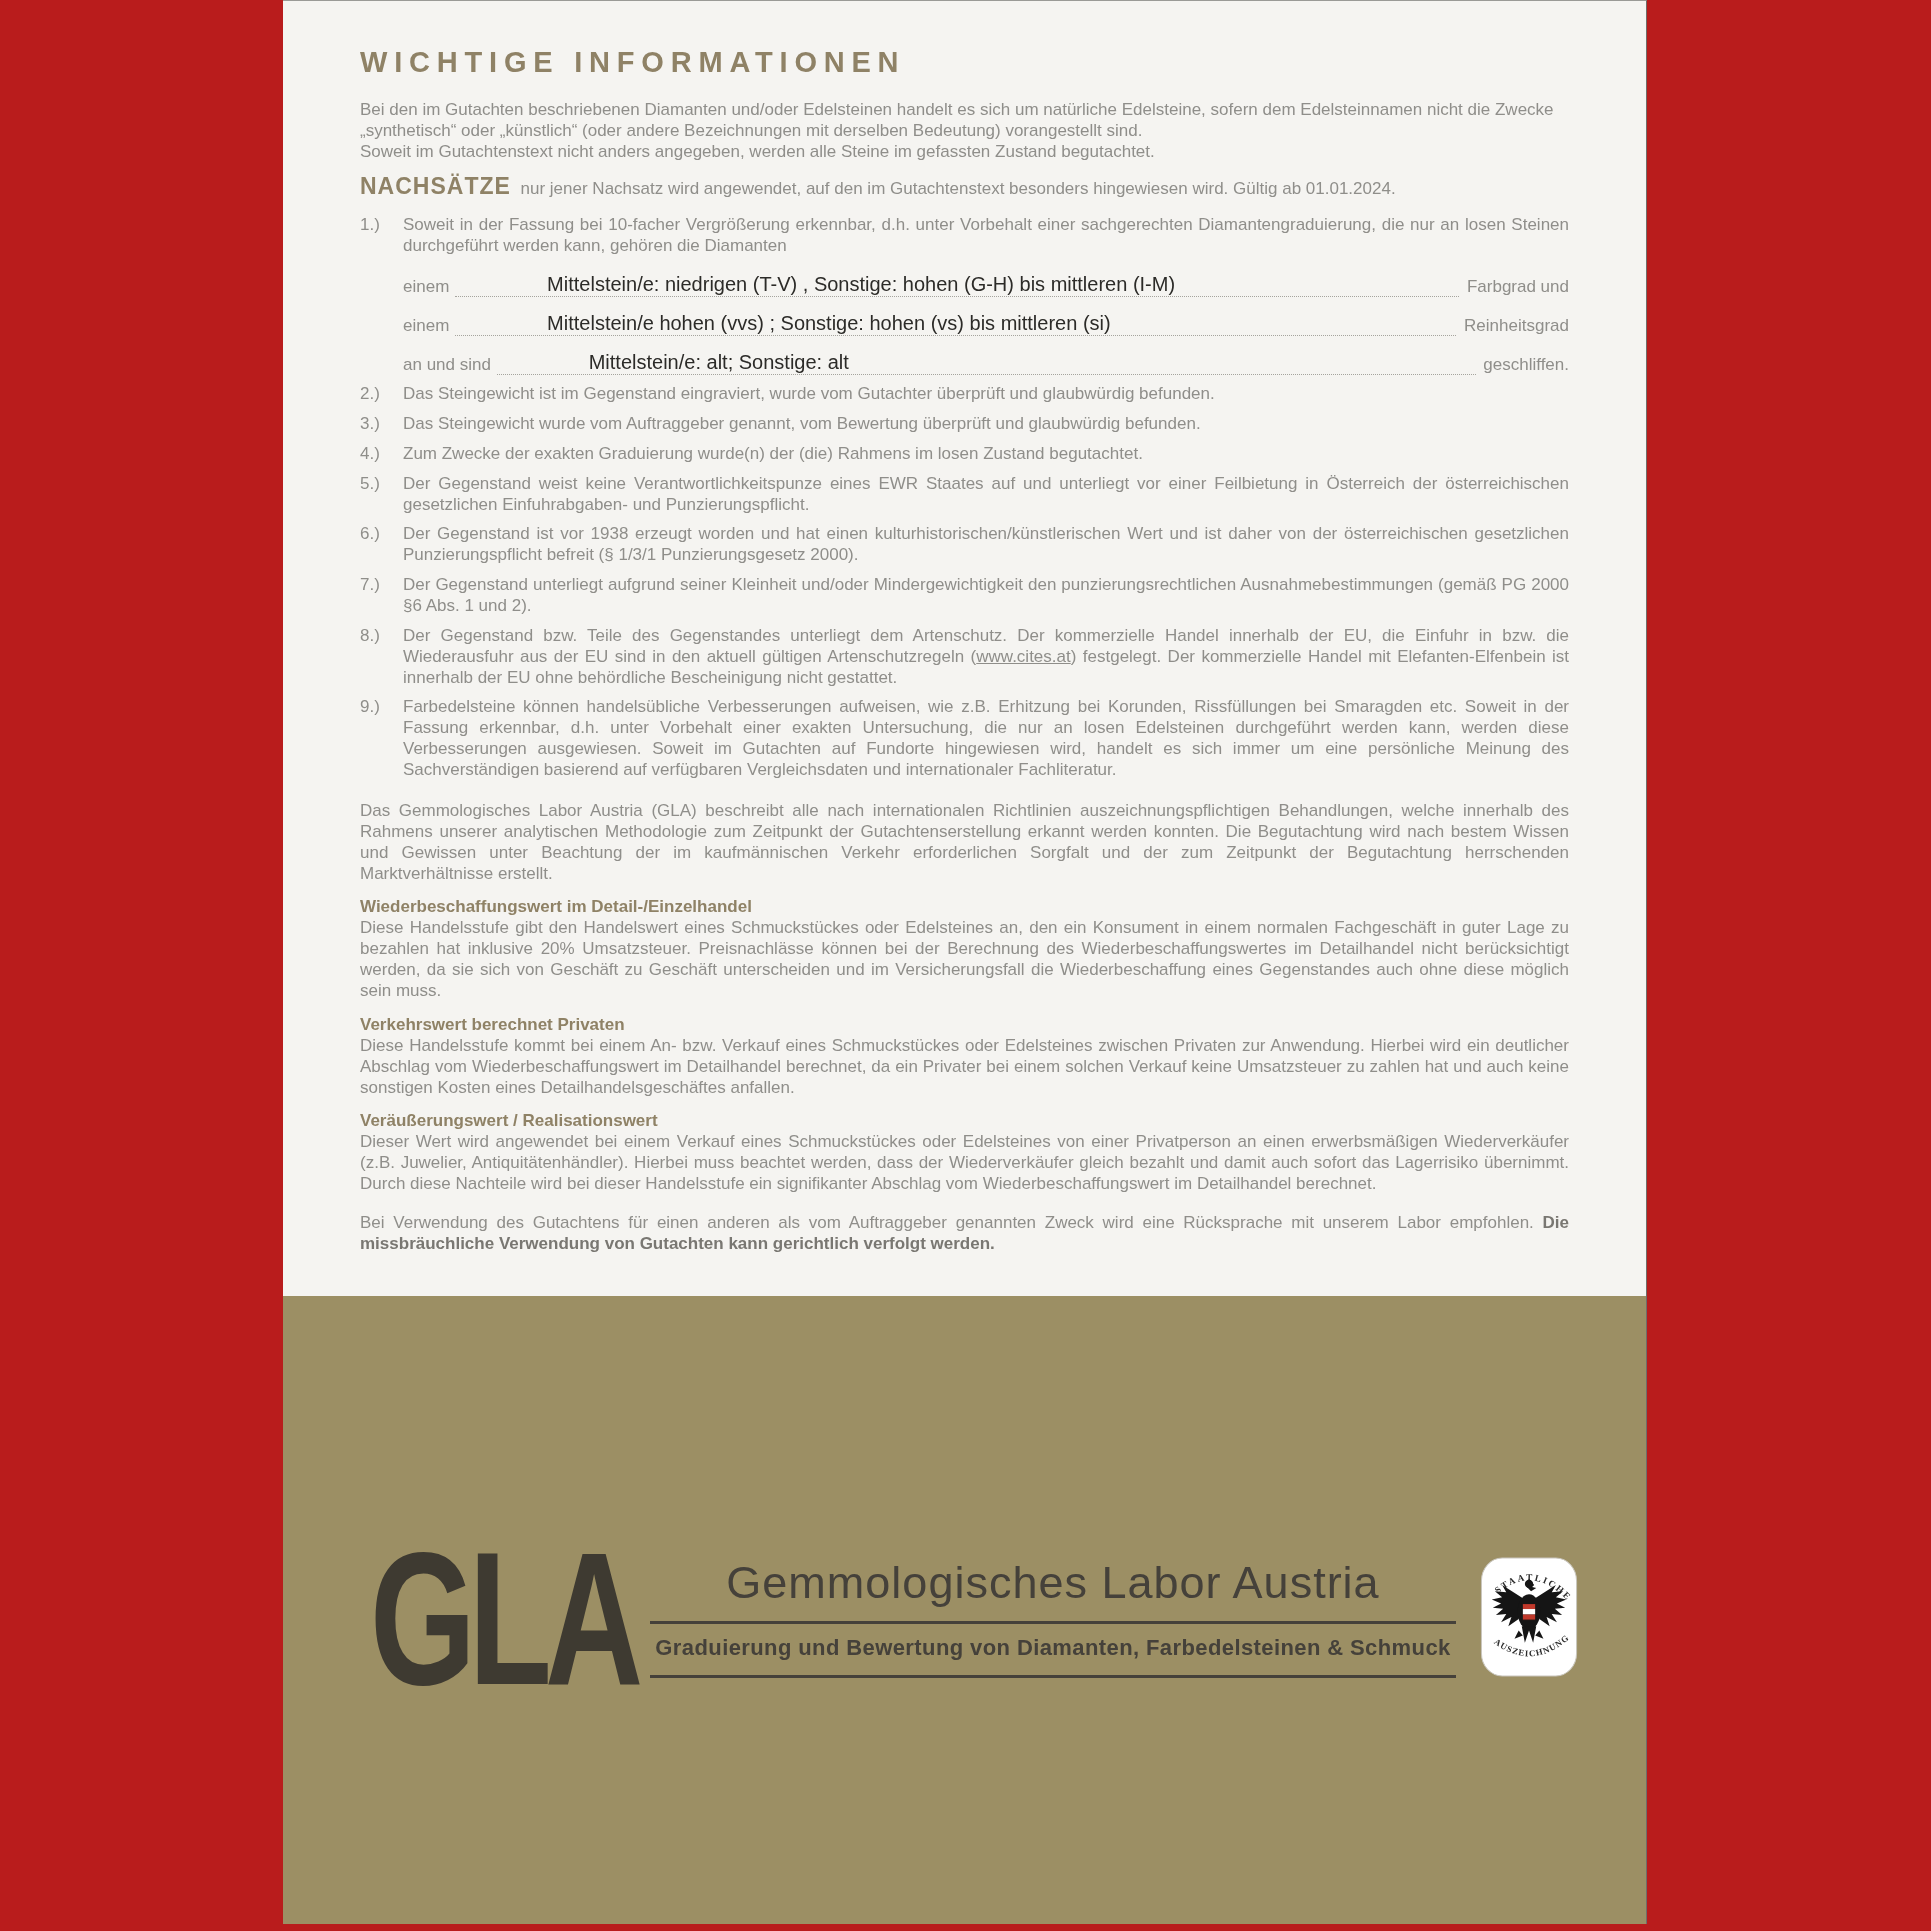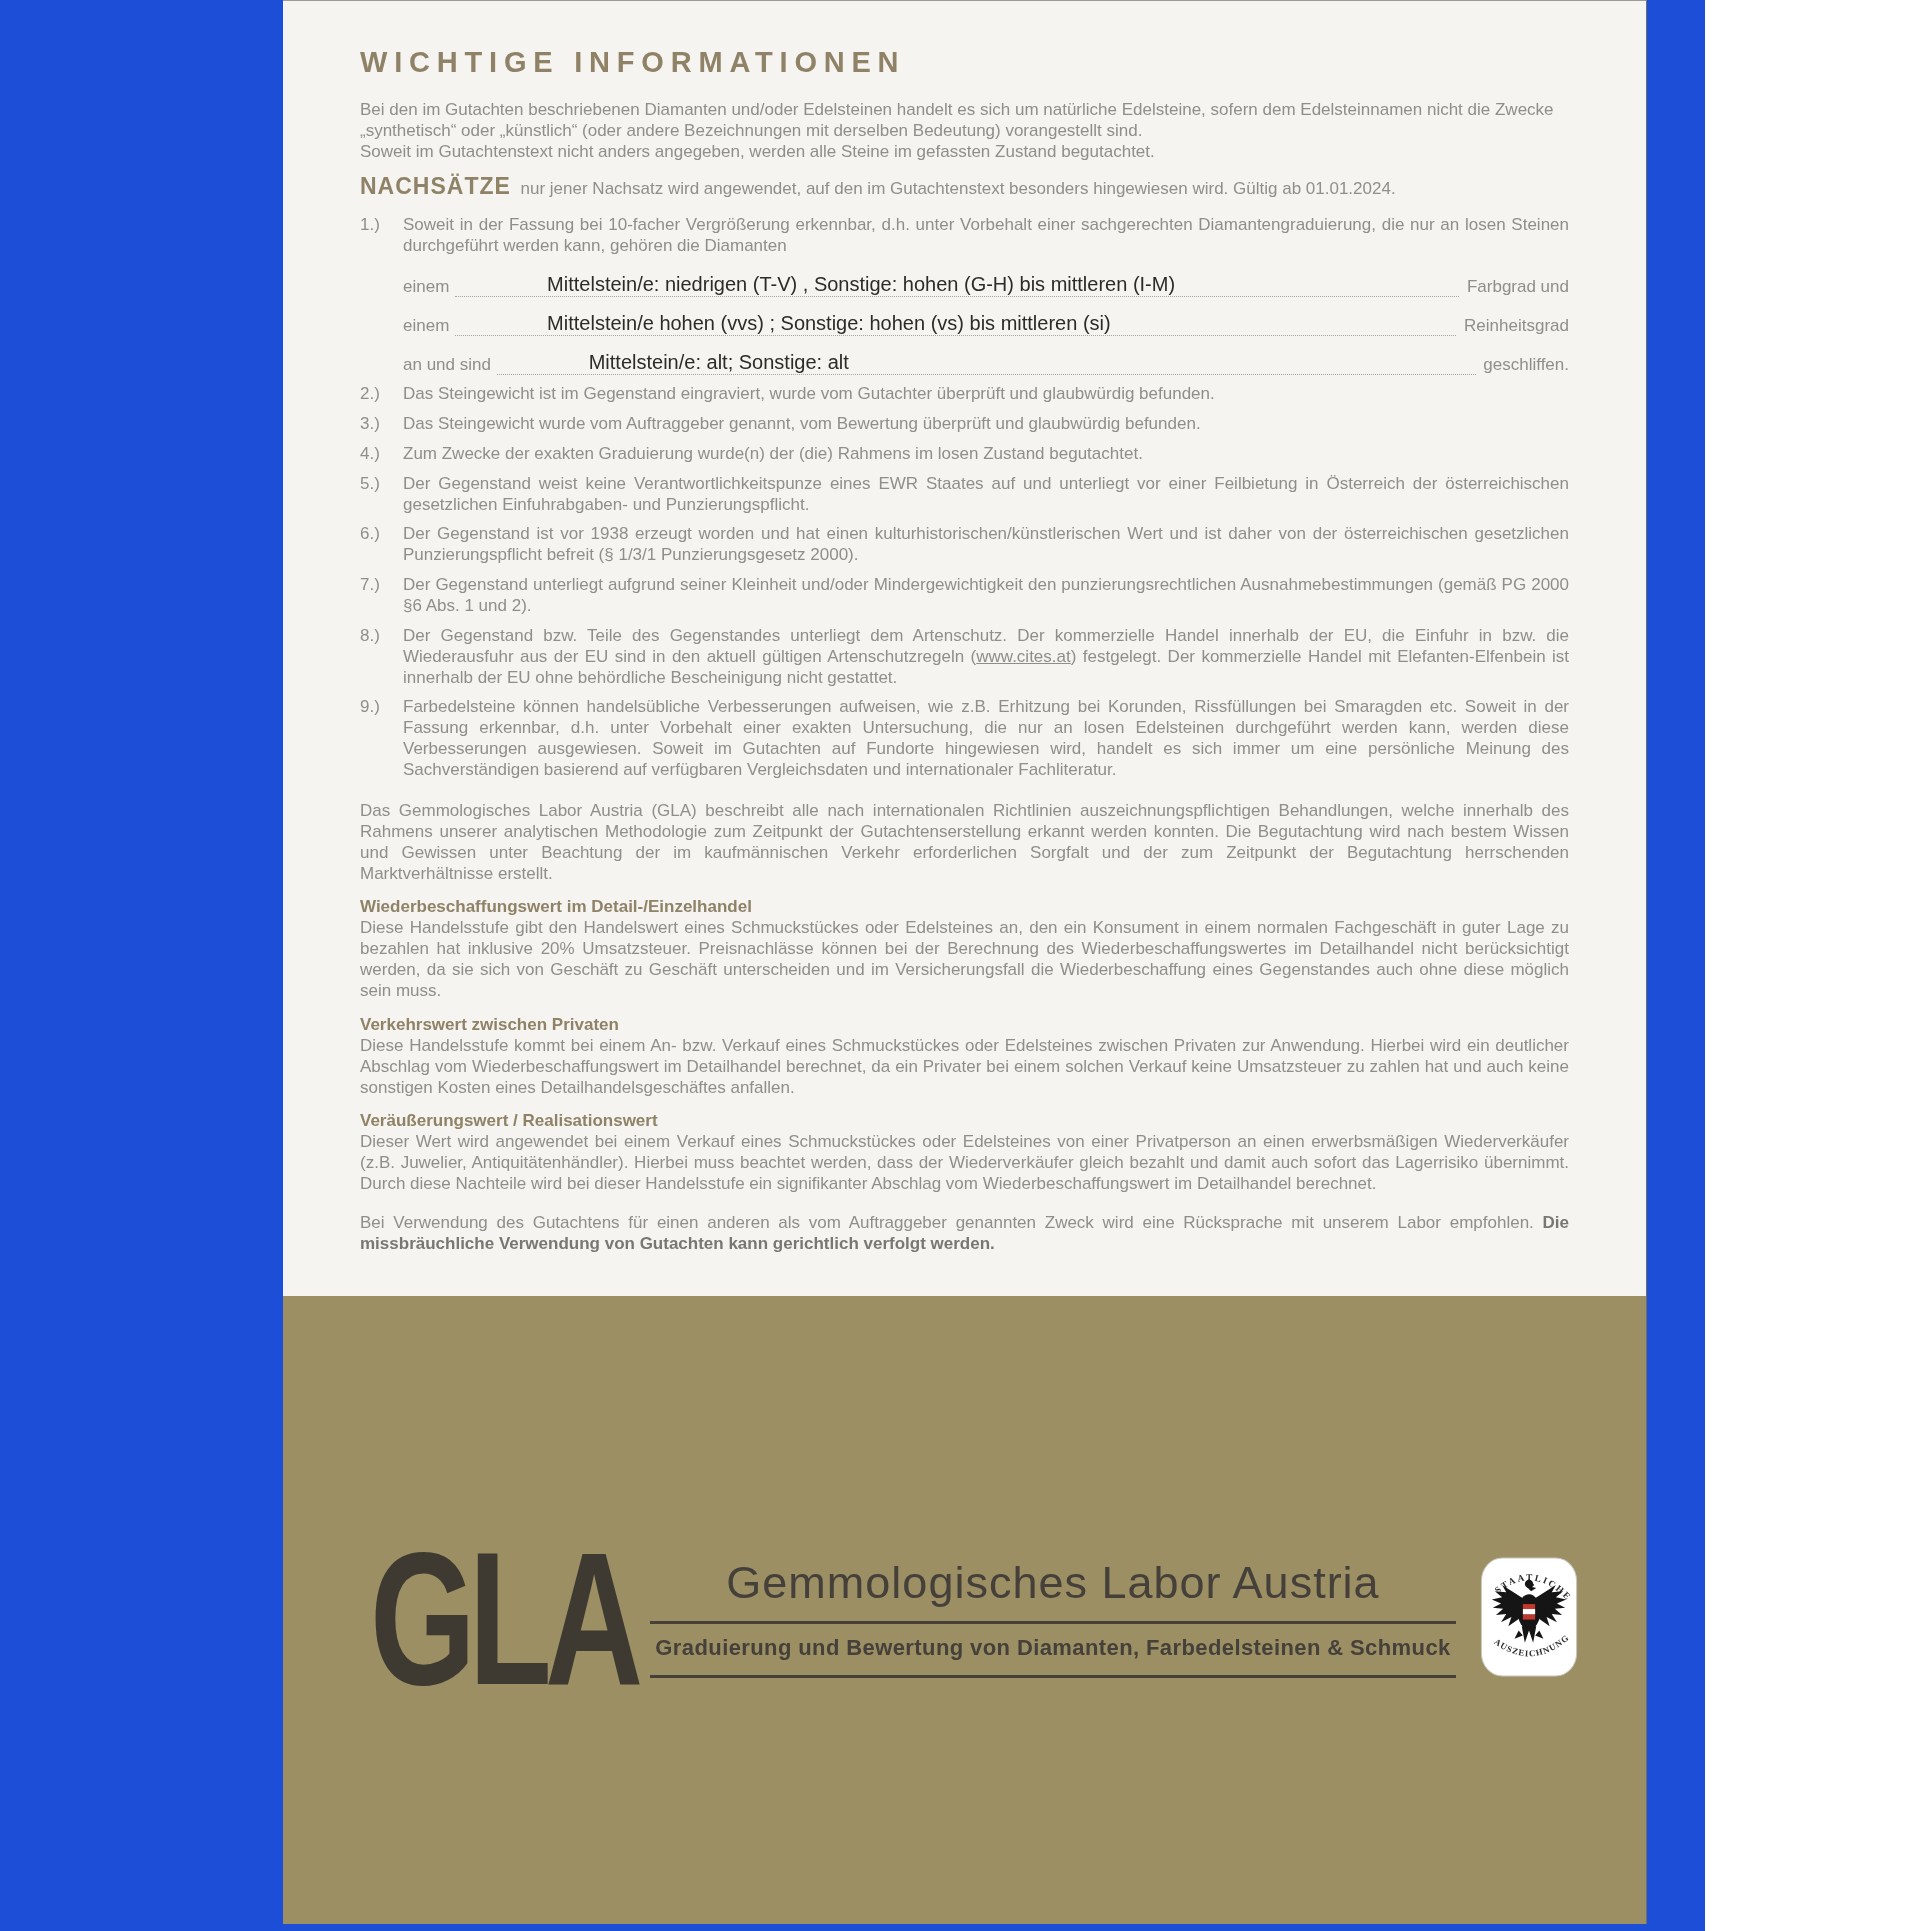--- a/index.html
+++ b/index.html
@@ -1,16 +1,16 @@
 <!DOCTYPE html>
 <html lang="de"><head>
 <meta charset="utf-8">
 <style>
   html,body{margin:0;padding:0;background:#ffffff;}
-  .canvas{position:relative;width:1705px;height:1931px;background:#1d4ed8;overflow:hidden;
+  .canvas{position:relative;width:1931px;height:1931px;background:#b91c1c;overflow:hidden;
           font-family:"Liberation Sans", sans-serif;}
   .page{position:absolute;left:283px;top:0;width:1364px;height:1924px;background:#f5f4f1;
         border-top:1.9px solid #9a9a96;border-right:1.9px solid #6e6e6a;box-sizing:border-box;
         display:flex;flex-direction:column;}
   .white-area{flex:0 0 auto;min-height:1295px;padding:0 77px 0 77px;box-sizing:border-box;
               color:#8f8e8a;font-size:17px;line-height:21px;}
   .band{flex:1 1 auto;background:#9c8f64;position:relative;}
 
   .doc-title{margin-top:46px;font-size:29px;line-height:31px;font-weight:bold;
              letter-spacing:6.8px;color:#8f8266;}
@@ -134,21 +134,21 @@
         </div>
       </div>
 
       <div class="para">Das Gemmologisches Labor Austria (GLA) beschreibt alle nach internationalen Richtlinien auszeichnungspflichtigen Behandlungen, welche innerhalb des Rahmens unserer analytischen Methodologie zum Zeitpunkt der Gutachtenserstellung erkannt werden konnten. Die Begutachtung wird nach bestem Wissen und Gewissen unter Beachtung der im kaufmännischen Verkehr erforderlichen Sorgfalt und der zum Zeitpunkt der Begutachtung herrschenden Marktverhältnisse erstellt.</div>
 
       <div class="section">
         <div class="sec-head">Wiederbeschaffungswert im Detail-/Einzelhandel</div>
         <div class="sec-body">Diese Handelsstufe gibt den Handelswert eines Schmuckstückes oder Edelsteines an, den ein Konsument in einem normalen Fachgeschäft in guter Lage zu bezahlen hat inklusive 20% Umsatzsteuer. Preisnachlässe können bei der Berechnung des Wiederbeschaffungswertes im Detailhandel nicht berücksichtigt werden, da sie sich von Geschäft zu Geschäft unterscheiden und im Versicherungsfall die Wiederbeschaffung eines Gegenstandes auch ohne diese möglich sein muss.</div>
       </div>
       <div class="section">
-        <div class="sec-head">Verkehrswert zwischen Privaten</div>
+        <div class="sec-head">Verkehrswert berechnet Privaten</div>
         <div class="sec-body">Diese Handelsstufe kommt bei einem An- bzw. Verkauf eines Schmuckstückes oder Edelsteines zwischen Privaten zur Anwendung. Hierbei wird ein deutlicher Abschlag vom Wiederbeschaffungswert im Detailhandel berechnet, da ein Privater bei einem solchen Verkauf keine Umsatzsteuer zu zahlen hat und auch keine sonstigen Kosten eines Detailhandelsgeschäftes anfallen.</div>
       </div>
       <div class="section">
         <div class="sec-head">Veräußerungswert / Realisationswert</div>
         <div class="sec-body">Dieser Wert wird angewendet bei einem Verkauf eines Schmuckstückes oder Edelsteines von einer Privatperson an einen erwerbsmäßigen Wiederverkäufer (z.B. Juwelier, Antiquitätenhändler). Hierbei muss beachtet werden, dass der Wiederverkäufer gleich bezahlt und damit auch sofort das Lagerrisiko übernimmt. Durch diese Nachteile wird bei dieser Handelsstufe ein signifikanter Abschlag vom Wiederbeschaffungswert im Detailhandel berechnet.</div>
       </div>
 
       <div class="closing">
         <span>Bei Verwendung des Gutachtens für einen anderen als vom Auftraggeber genannten Zweck wird eine Rücksprache mit unserem Labor empfohlen. </span><span class="bold-part">Die missbräuchliche Verwendung von Gutachten kann gerichtlich verfolgt werden.</span>
       </div>

